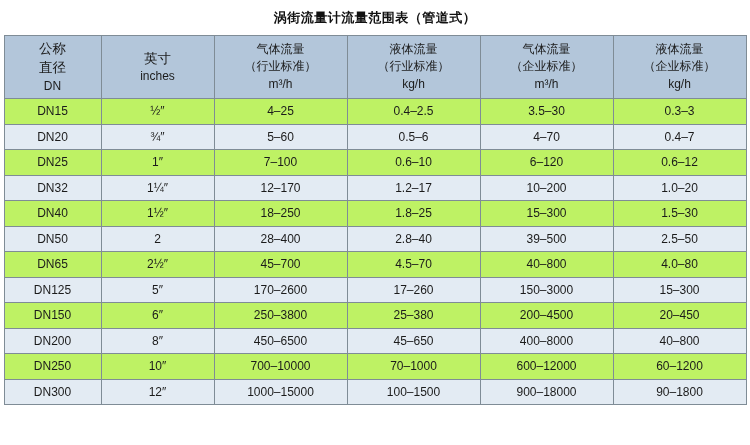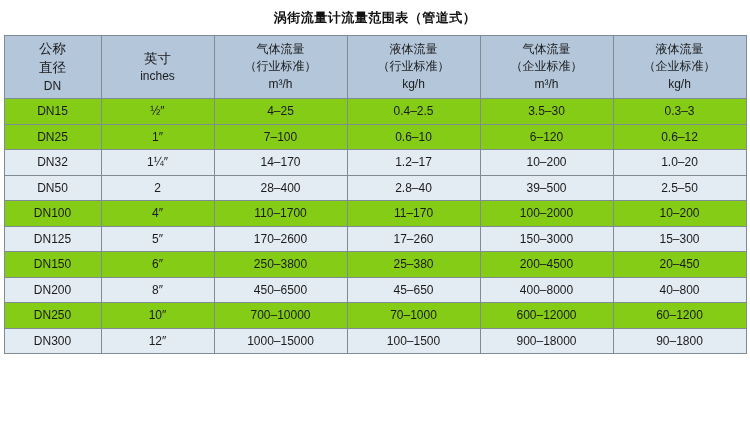--- a/index.html
+++ b/index.html
@@ -54,21 +54,21 @@
   thead th .hl {
     display: block;
   }
   thead th .big {
     font-size: 13.5px;
   }
   tbody td {
     height: 24.5px;
   }
   tbody tr.odd td {
-    background: #84cc16;
+    background: #bef264;
   }
   tbody tr.even td {
     background: #e3ebf3;
   }
   .c0 { width: 96px; margin-left: 9px; }
   .c1 { width: 112px; }
   .c2 { width: 132px; }
   .c3 { width: 132px; }
   .c4 { width: 132px; }
   .c5 { width: 132px; }
@@ -117,51 +117,67 @@
     </thead>
     <tbody>
         <tr class="odd">
           <td class="c0">DN15</td>
           <td class="c1">½″</td>
           <td class="c2">4–25</td>
           <td class="c3">0.4–2.5</td>
           <td class="c4">3.5–30</td>
           <td class="c5">0.3–3</td>
         </tr>
+        <tr class="even">
+          <td class="c0">DN20</td>
+          <td class="c1">¾″</td>
+          <td class="c2">5–60</td>
+          <td class="c3">0.5–6</td>
+          <td class="c4">4–70</td>
+          <td class="c5">0.4–7</td>
+        </tr>
         <tr class="odd">
           <td class="c0">DN25</td>
           <td class="c1">1″</td>
           <td class="c2">7–100</td>
           <td class="c3">0.6–10</td>
           <td class="c4">6–120</td>
           <td class="c5">0.6–12</td>
         </tr>
         <tr class="even">
           <td class="c0">DN32</td>
           <td class="c1">1¼″</td>
-          <td class="c2">14–170</td>
+          <td class="c2">12–170</td>
           <td class="c3">1.2–17</td>
           <td class="c4">10–200</td>
           <td class="c5">1.0–20</td>
+        </tr>
+        <tr class="odd">
+          <td class="c0">DN40</td>
+          <td class="c1">1½″</td>
+          <td class="c2">18–250</td>
+          <td class="c3">1.8–25</td>
+          <td class="c4">15–300</td>
+          <td class="c5">1.5–30</td>
         </tr>
         <tr class="even">
           <td class="c0">DN50</td>
           <td class="c1">2</td>
           <td class="c2">28–400</td>
           <td class="c3">2.8–40</td>
           <td class="c4">39–500</td>
           <td class="c5">2.5–50</td>
         </tr>
         <tr class="odd">
-          <td class="c0">DN100</td>
-          <td class="c1">4″</td>
-          <td class="c2">110–1700</td>
-          <td class="c3">11–170</td>
-          <td class="c4">100–2000</td>
-          <td class="c5">10–200</td>
+          <td class="c0">DN65</td>
+          <td class="c1">2½″</td>
+          <td class="c2">45–700</td>
+          <td class="c3">4.5–70</td>
+          <td class="c4">40–800</td>
+          <td class="c5">4.0–80</td>
         </tr>
         <tr class="even">
           <td class="c0">DN125</td>
           <td class="c1">5″</td>
           <td class="c2">170–2600</td>
           <td class="c3">17–260</td>
           <td class="c4">150–3000</td>
           <td class="c5">15–300</td>
         </tr>
         <tr class="odd">

